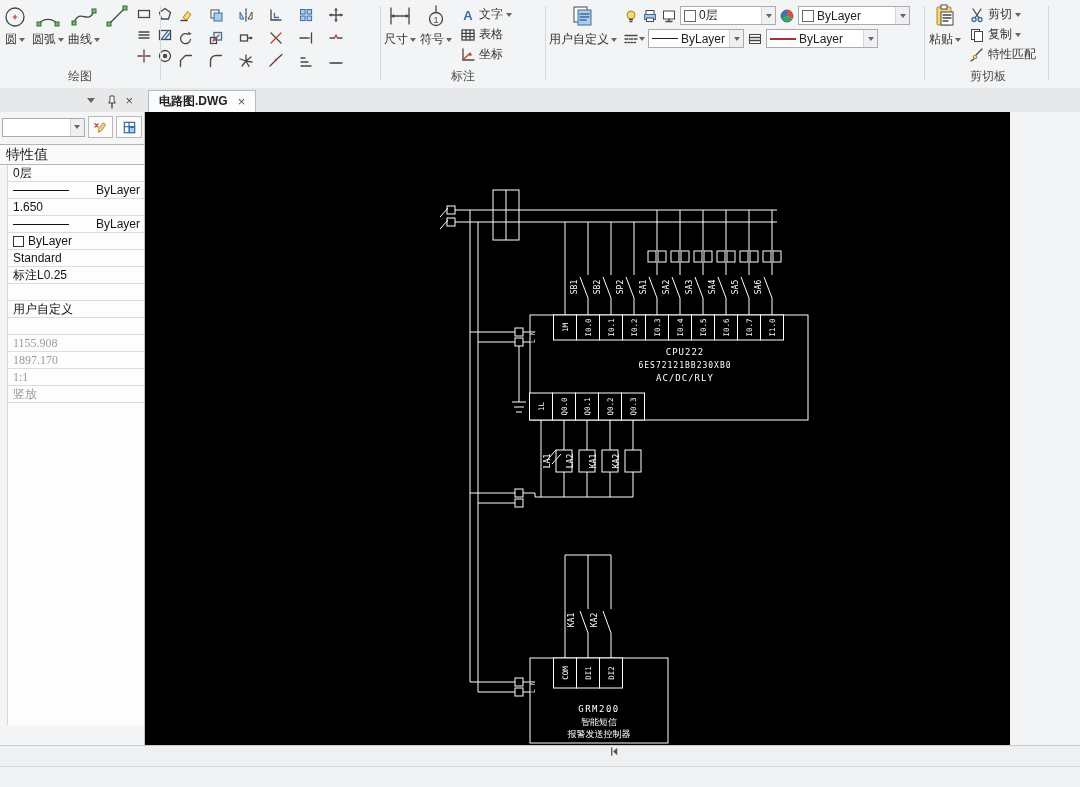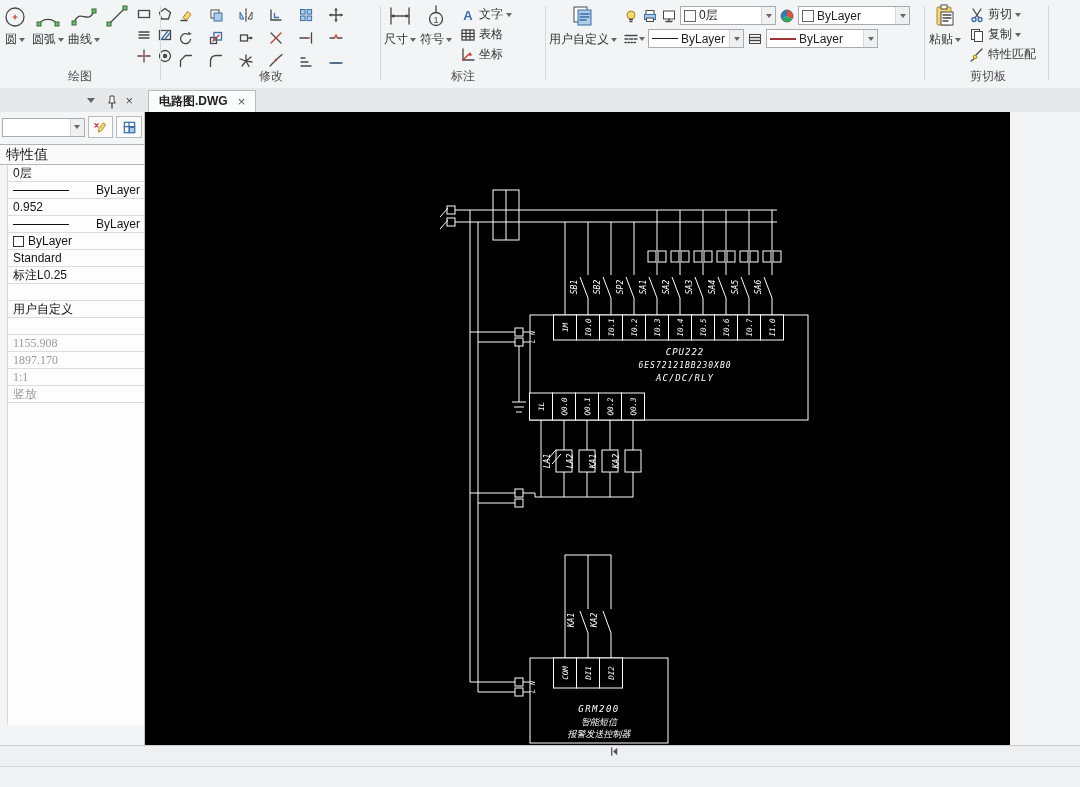--- a/index.html
+++ b/index.html
@@ -56,21 +56,21 @@
   .tbtn svg{width:15px;height:15px;}
   .ptitle{border-top:1px solid #b5b5b5;border-bottom:1px solid #b5b5b5;height:19px;line-height:19px;padding-left:6px;font-size:14px;color:#1c1c1c;background:#fafafa;}
   .prows-wrap{margin-left:7px;border-left:1px solid #d8d8d8;background:#fdfdfd;height:560px;}
   .prow{height:17px;border-bottom:1px solid #dcdcdc;font-size:12px;padding-left:5px;color:#141414;display:flex;align-items:center;box-sizing:border-box;}
   .prow.gray{color:#9b9b9b;font-family:Liberation Serif, serif;}
   .pline{flex:0 0 56px;border-top:1px solid #111;margin-right:4px;}
   .pval{margin-left:auto;padding-right:4px;}
   .pswatch{width:11px;height:11px;background:#fff;border:1px solid #333;margin-right:4px;flex:none;box-sizing:border-box;}
 
   
-  #canvas{position:absolute;left:145px;top:112px;width:865px;height:633px;background:#000;font-style:italic;}
+  #canvas{position:absolute;left:145px;top:112px;width:865px;height:633px;background:#000;}
   #circuit-svg{position:absolute;left:0;top:0;}
 
   
   #bottombar{position:absolute;left:0;top:745px;width:1080px;height:21px;background:#eef0f1;border-top:1px solid #c9cacb;display:flex;align-items:center;padding-left:148px;gap:18px;font-size:12px;box-sizing:border-box;flex-direction:column;}
   .nav{width:17px;height:15px;display:flex;align-items:center;justify-content:center;}
   .nav svg{width:11px;height:11px;}
   .mtab{height:17px;display:flex;align-items:center;padding:0 11px;border:1px solid #9b9c9e;background:#e2e3e5;color:#15803d;margin-left:2px;cursor:default;}
   .mtab.active{background:#fff;font-weight:bold;color:#111;}
   #statusbar{position:absolute;left:0;top:766px;width:1080px;height:21px;background:#f1f2f3;border-top:1px solid #d8d9da;}
 </style>
@@ -278,21 +278,20 @@
           </span>
           <span class="sbtn" data-icon="divide-icon">
             <svg viewBox="0 0 16 16">
               <path d="M2 10h12" class="s"></path>
               <circle cx="5" cy="10" r="1.1" fill="#3a6ea5"></circle>
               <circle cx="8" cy="10" r="1.1" fill="#3a6ea5"></circle>
               <circle cx="11" cy="10" r="1.1" fill="#3a6ea5"></circle>
             </svg>
           </span>
         </div>
-      <div class="glabel">修改</div>
     </div>
     <div class="vdiv" style="left:380px;"></div>
 
     <div class="group" style="left:382px;width:162px;">
       <div class="gcontent">
         <div class="lbtn">
           <span class="ic26" data-icon="dimension-icon">
               <svg viewBox="0 0 26 26">
                 <path d="M4 5v16M22 5v16M4 13h18" class="s"></path>
                 <path d="M4 13l3.2-1.9v3.8ZM22 13l-3.2-1.9v3.8Z" fill="#474747"></path>
@@ -555,21 +554,21 @@
           </span>
         </span>
     </div>
     <div class="ptitle">特性值</div>
     <div class="prows-wrap">
         <div class="prow text">0层</div>
         <div class="prow line">
           <span class="pline"></span>
           <span class="pval">ByLayer</span>
         </div>
-        <div class="prow text">0.952</div>
+        <div class="prow text">1.650</div>
         <div class="prow line">
           <span class="pline"></span>
           <span class="pval">ByLayer</span>
         </div>
         <div class="prow swatch">
           <span class="pswatch"></span>
           <span>ByLayer</span>
         </div>
         <div class="prow text">Standard</div>
         <div class="prow text">标注L0.25</div>

